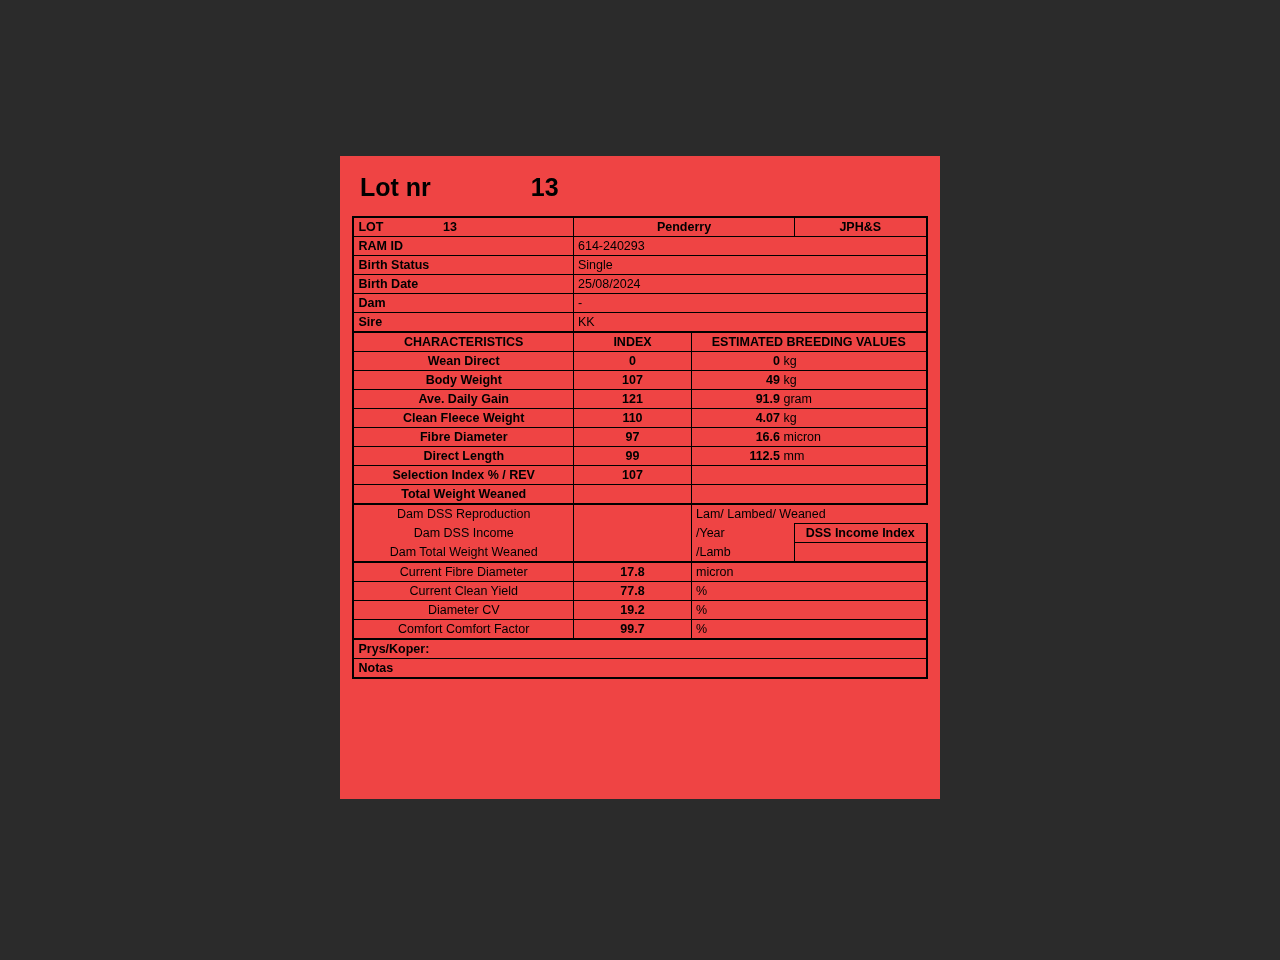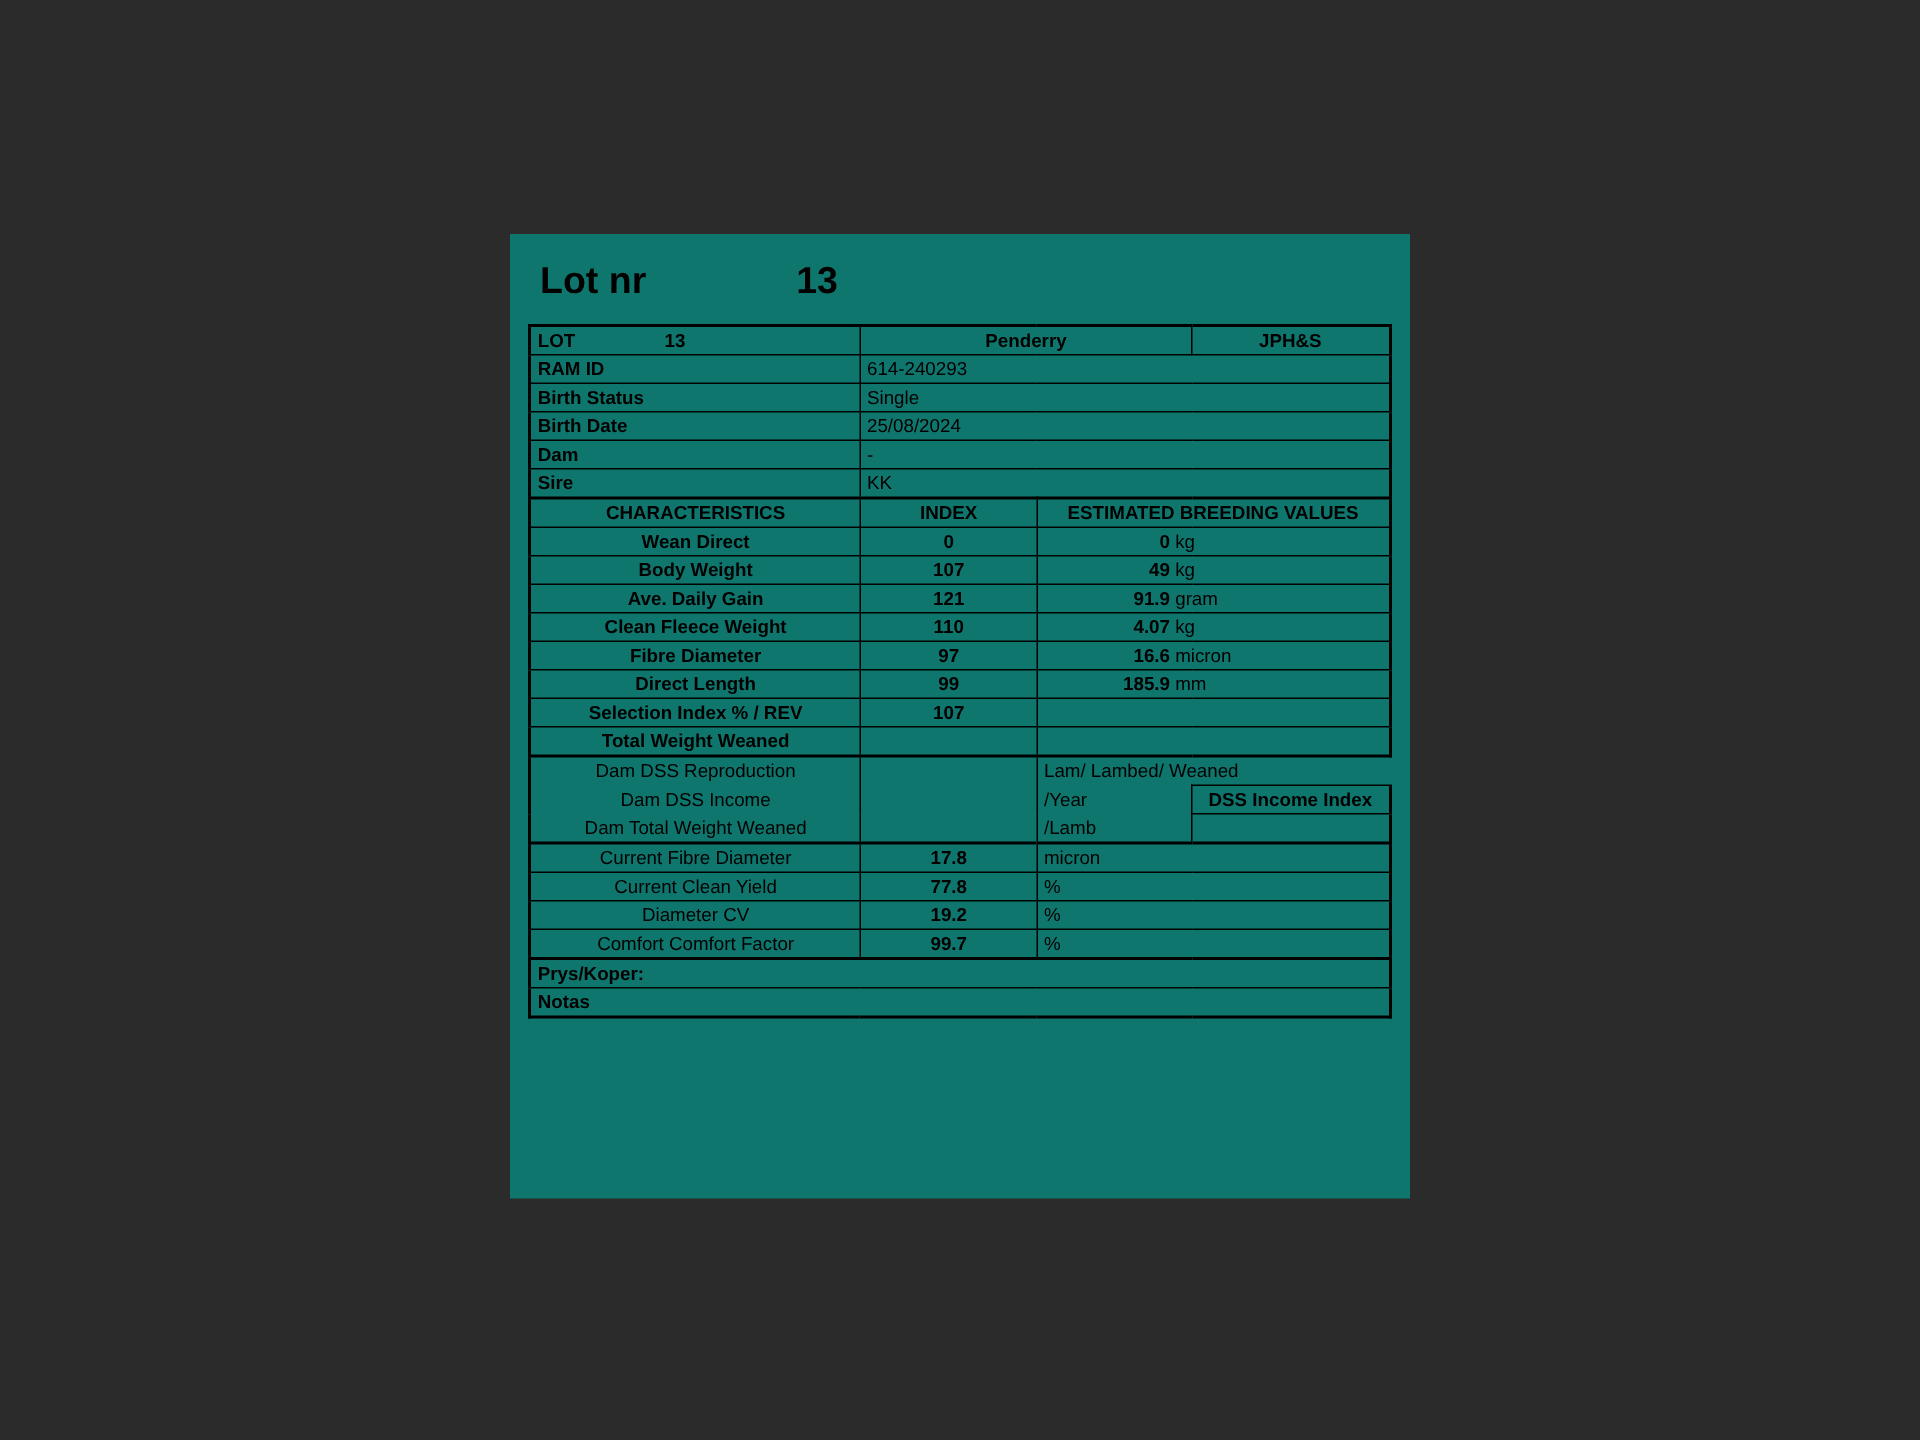--- a/index.html
+++ b/index.html
@@ -10,21 +10,21 @@
     height: 960px;
     overflow: hidden;
     font-family: "Liberation Sans", sans-serif;
   }
   #page {
     position: absolute;
     left: 340px;
     top: 156px;
     width: 600px;
     height: 643px;
-    background: #0f766e;
+    background: #ef4444;
     box-sizing: border-box;
   }
   .lot-header {
     display: flex;
     align-items: center;
     padding: 12px 0 0 20px;
     height: 50px;
     box-sizing: border-box;
   }
   .lot-header .lbl {
@@ -167,21 +167,21 @@
         <td class="c b">97</td>
         <td class="ebv-cell thick-right" colspan="2">
           <span class="ebv-inner">16.6</span>
           <span class="unit">micron</span>
         </td>
       </tr>
       <tr>
         <td class="c thick-left">Direct Length</td>
         <td class="c b">99</td>
         <td class="ebv-cell thick-right" colspan="2">
-          <span class="ebv-inner">185.9</span>
+          <span class="ebv-inner">112.5</span>
           <span class="unit">mm</span>
         </td>
       </tr>
       <tr>
         <td class="c thick-left">Selection Index % / REV</td>
         <td class="c b">107</td>
         <td class="ebv-cell thick-right" colspan="2"></td>
       </tr>
       <tr>
         <td class="c thick-left thick-bottom">Total Weight Weaned</td>

